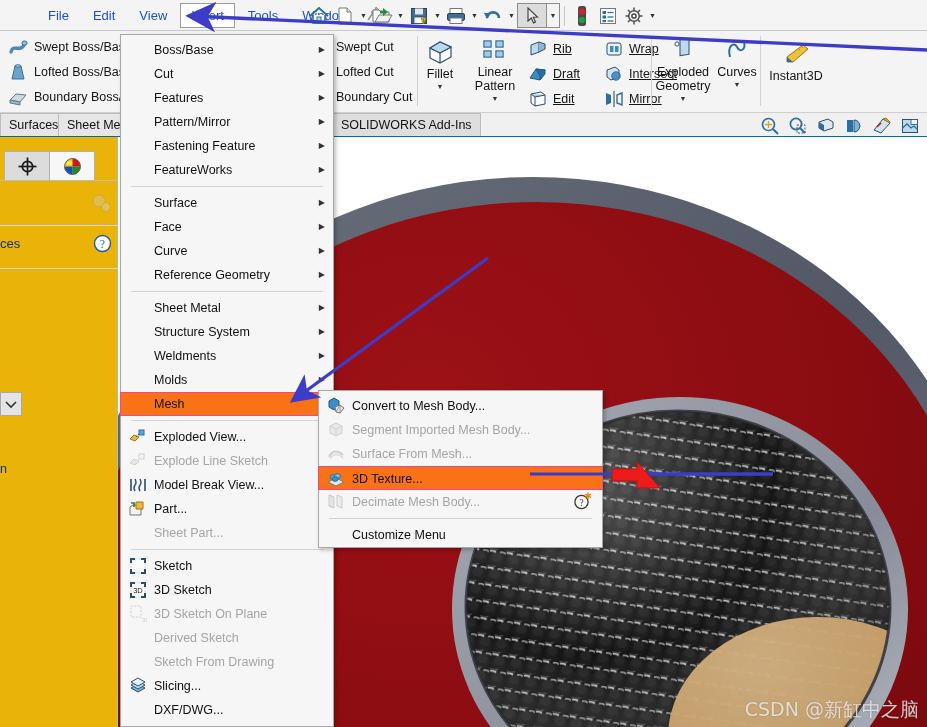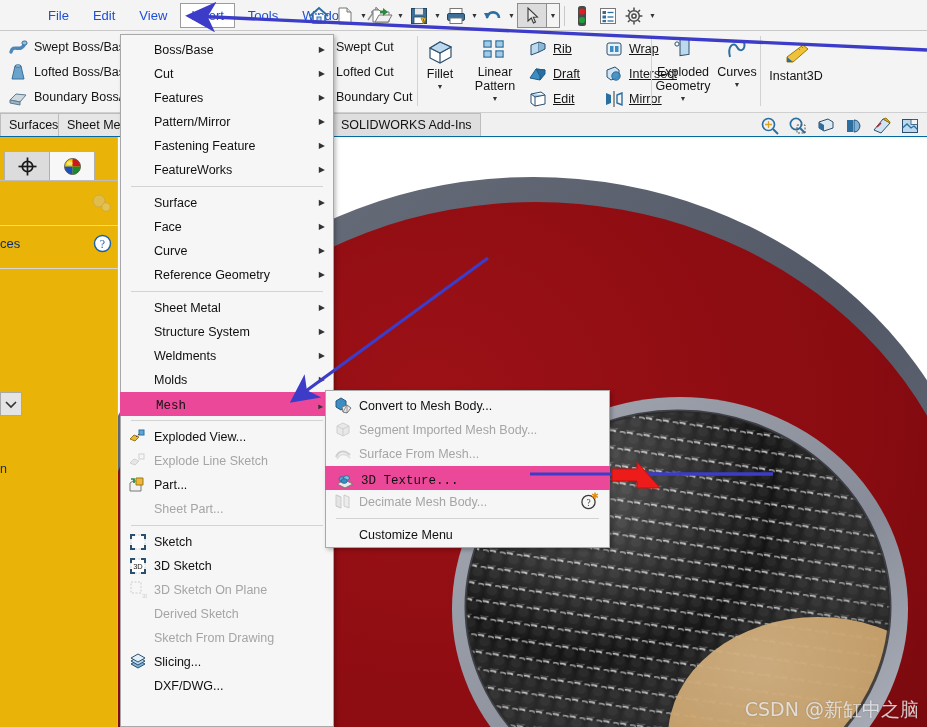--- a/index.html
+++ b/index.html
@@ -117,33 +117,33 @@
     background:#f6f6f6; border:1px solid #a8a8a8;
     box-shadow:2px 2px 4px rgba(0,0,0,.25);
     z-index:20; padding-top:3px;
   }
   .mi{
     position:relative; height:24px; line-height:24px;
     padding-left:33px; padding-right:20px;
     font-size:12.5px; color:#101010; white-space:nowrap;
   }
   .mi.dis{ color:#a5a5a5; }
-  .mi.hl{ background:#ec4899; border:3px solid #ec4899; height:24px; line-height:22px;font-family:Liberation Mono, monospace; }
+  .mi.hl{ background:#f97316; border:1px solid #ec4899; height:24px; line-height:22px; }
   .mi .arw{
     position:absolute; right:8px; top:0; height:24px; line-height:24px;
     font-size:8px; color:#333;
   }
   .mi .mico{
     position:absolute; left:8px; top:3px; width:18px; height:18px;
   }
   .msep{ height:1px; background:#d3d3d3; margin:4px 10px; }
 
   
   #meshsub{
-    position:absolute; left:325px; top:390px; width:285px; height:158px;
+    position:absolute; left:318px; top:390px; width:285px; height:158px;
     background:#f6f6f6; border:1px solid #a8a8a8;
     box-shadow:2px 2px 4px rgba(0,0,0,.25);
     z-index:21; padding-top:3px;
   }
   #meshsub .mi{ padding-left:33px; height:24px; line-height:24px;}
   .helpmark{ position:absolute; right:10px; top:2px; }
 
   
   #anno{ position:absolute; left:0; top:0; width:927px; height:727px; z-index:40; pointer-events:none;}
 
@@ -641,20 +641,28 @@
   <div class="mi dis">
     <span class="mico">
       <svg width="18" height="18" viewBox="0 0 18 18" opacity="0.4">
         <path d="M1,11 L5,7 L10,9 L6,13 Z" fill="#d0d0d0" stroke="#9a9a9a"></path>
         <rect x="10" y="2" width="5" height="5" fill="none" stroke="#9a9a9a"></rect>
       </svg></span>
     <span>Explode Line Sketch</span></div>
   <div class="mi">
     <span class="mico">
       <svg width="18" height="18" viewBox="0 0 18 18">
+        <path d="M2,3 L2,15 M16,3 L16,15" stroke="#2b4f6e" stroke-width="1.6"></path>
+        <path d="M6,3 q2,4 0,6 q-2,3 0,6" fill="none" stroke="#2b4f6e" stroke-width="1.4"></path>
+        <path d="M11,3 q2,4 0,6 q-2,3 0,6" fill="none" stroke="#2b4f6e" stroke-width="1.4"></path>
+      </svg></span>
+    <span>Model Break View...</span></div>
+  <div class="mi">
+    <span class="mico">
+      <svg width="18" height="18" viewBox="0 0 18 18">
         <path d="M1,7 L4,5 L10,5 L12,7 L12,15 L1,15 Z" fill="#f2f2f2" stroke="#777"></path>
         <path d="M7,2 L14,2 L14,9 L7,9 Z" fill="#f0b63a" stroke="#9a7a12"></path>
         <path d="M2,3 L5,3 L5,7" fill="none" stroke="#2b8a3a" stroke-width="1.7"></path>
       </svg></span>
     <span>Part...</span></div>
   <div class="mi dis">
     <span>Sheet Part...</span></div>
 
   <div class="msep"></div>
 

